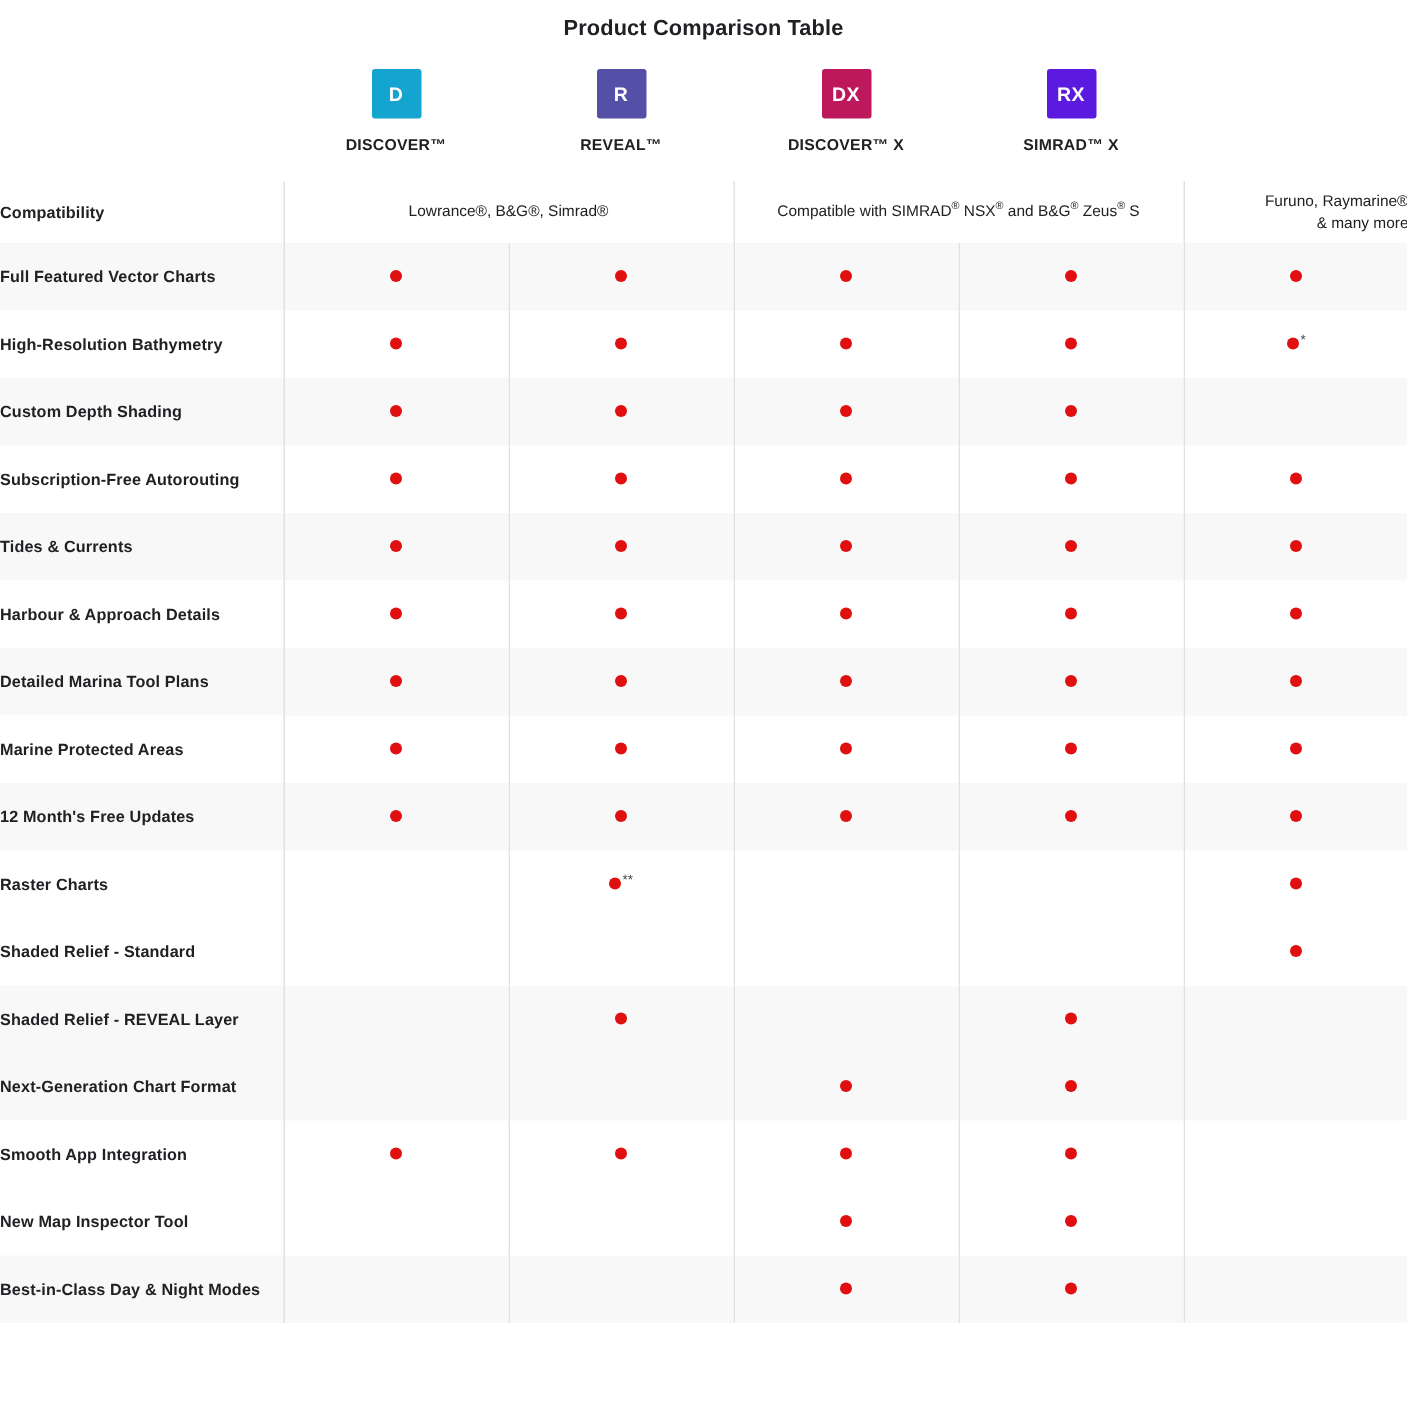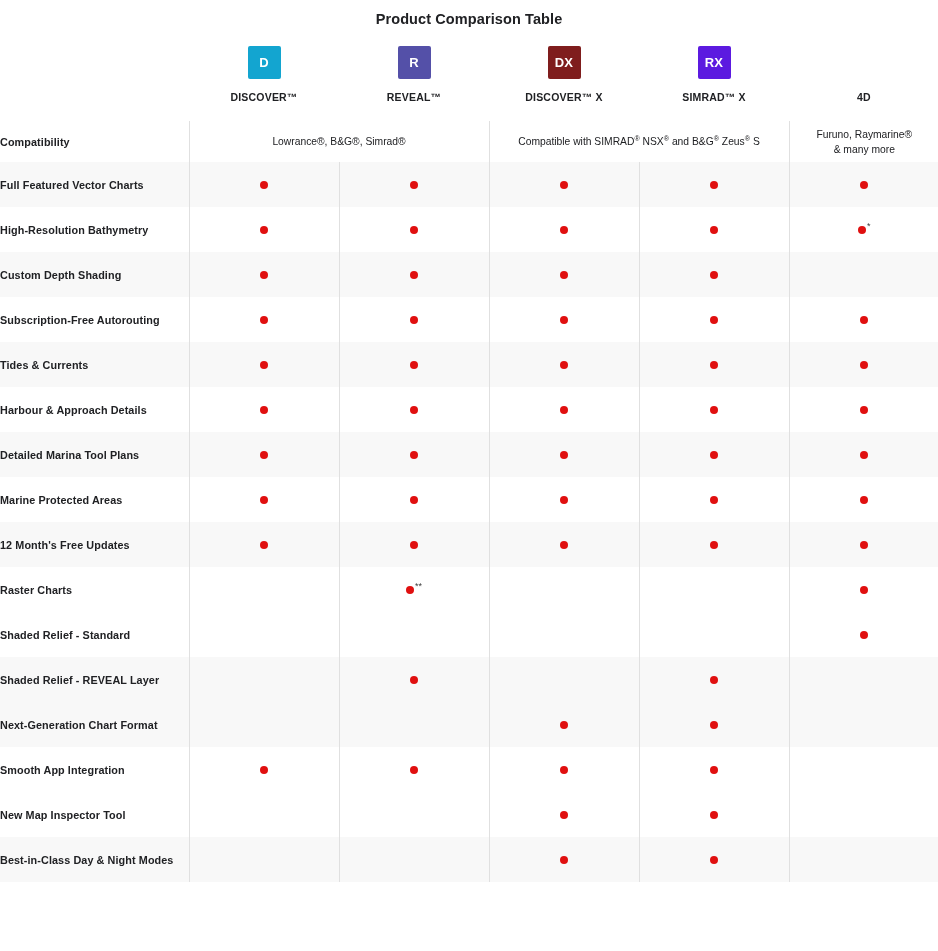--- a/index.html
+++ b/index.html
@@ -122,54 +122,50 @@
     font-size: 10.3px;
     color: #202124;
     line-height: 15px;
     padding: 0 6px;
   }
   sup.reg {
     font-size: 7.2px;
     vertical-align: super;
     line-height: 0;
   }
-  .compat-4d { font-size: 10.3px; line-height: 15px; }
+  .compat-4d { font-size: 10.3px; line-height: 15px; text-align: right; }
 </style>
 </head>
 <body>
 
 <div class="page-title">Product Comparison Table</div>
 
 <div class="product-header">
   <div class="ph-spacer"></div>
 
   <div class="ph-col">
     <div class="badge" style="background: rgb(19, 165, 208);">D</div>
     <div class="badge-label">DISCOVER™</div>
   </div>
 
   <div class="ph-col">
     <div class="badge" style="background: rgb(84, 80, 168);">R</div>
     <div class="badge-label">REVEAL™</div>
   </div>
 
   <div class="ph-col">
-    <div class="badge" style="background: #7f1d1d;">DX</div>
+    <div class="badge" style="background: #be185d;">DX</div>
     <div class="badge-label">DISCOVER™ X</div>
   </div>
 
   <div class="ph-col">
     <div class="badge" style="background: rgb(92, 26, 224);">RX</div>
     <div class="badge-label">SIMRAD™ X</div>
   </div>
 
-  <div class="ph-col">
-    <div class="badge">4D</div>
-    <div class="badge-label">4D</div>
-  </div>
 </div>
 
 <table class="cmp">
   <colgroup>
     <col class="c-feature">
     <col class="c-prod">
       <col class="c-prod">
       <col class="c-prod">
       <col class="c-prod">
       <col class="c-prod">

